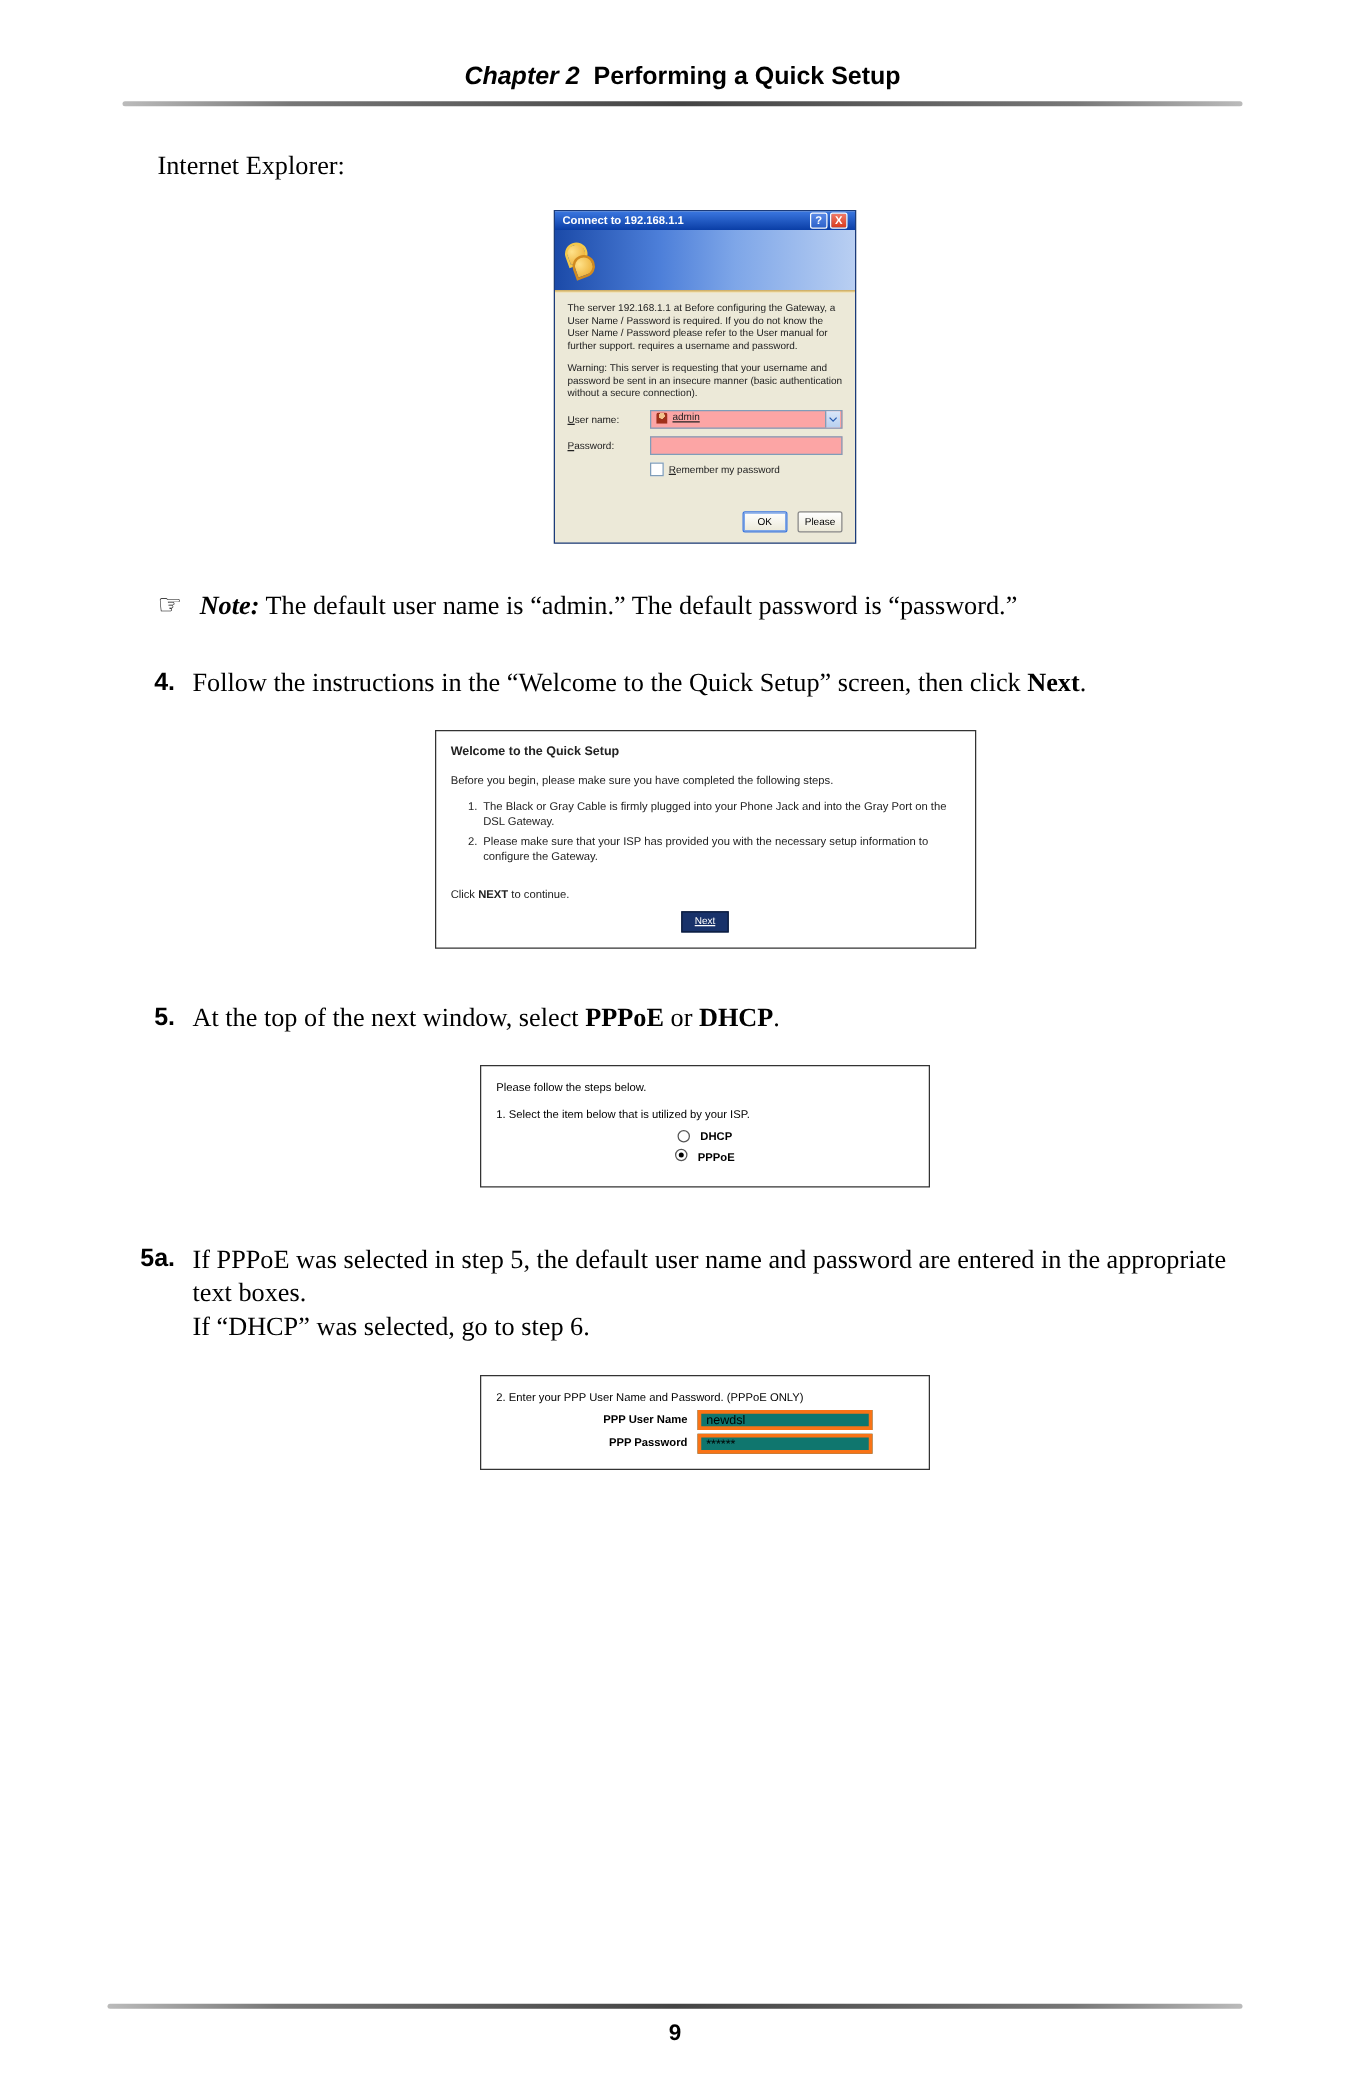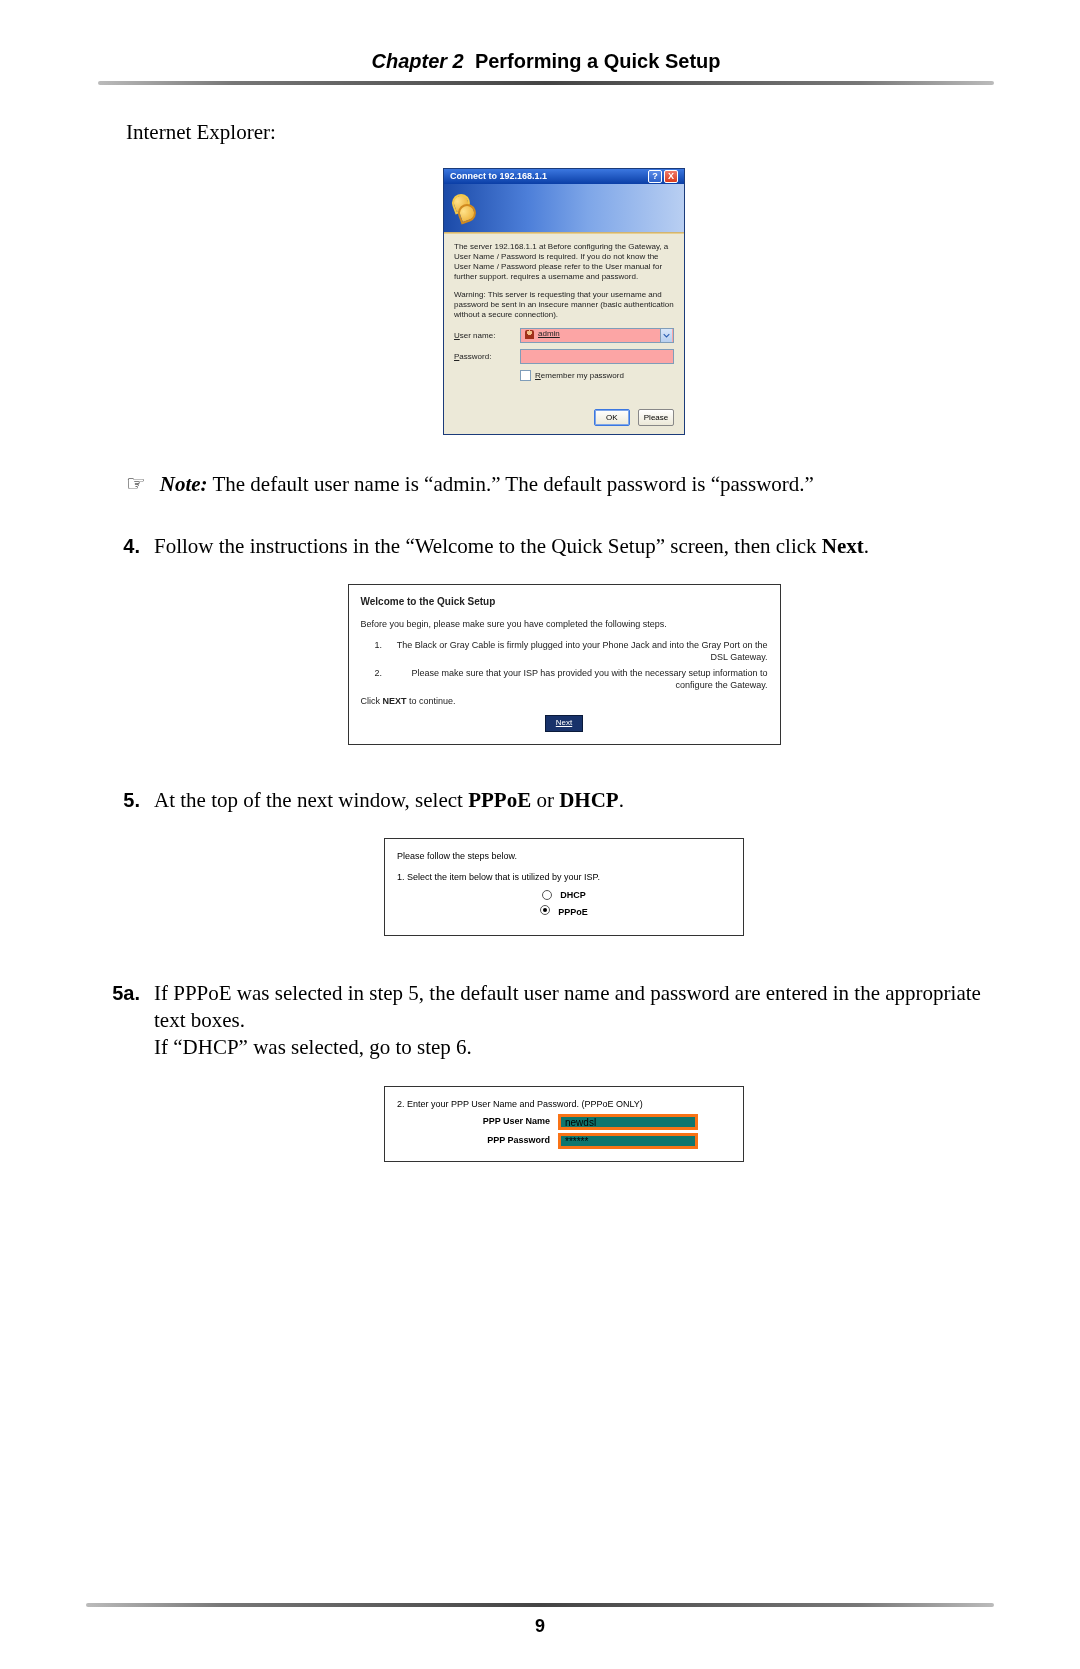--- a/index.html
+++ b/index.html
@@ -51,21 +51,21 @@
   .item { display:flex; gap:14px; margin-bottom: 24px; margin-left:-22px; }
   .item .num { font-weight: 700; min-width: 28px; text-align: right; font-family: Arial, Helvetica, sans-serif; font-size: 20px; }
   .item .txt { flex:1; }
   .item .txt b { font-weight: 700; }
 
   
   .welcome-wrap { display:flex; justify-content:center; margin: 0 0 42px 0; }
   .welcome { width: 433px; border:1px solid #333; font-family: Verdana, Arial, sans-serif; font-size: 9px; color:#222; padding: 10px 12px 12px 12px; line-height:1.35; }
   .welcome .title { font-weight:700; font-size:10px; margin-bottom:10px; }
   .welcome .intro { margin-bottom:8px; }
-  .welcome ol { margin-left: 24px; margin-bottom: 4px; text-align: right; }
+  .welcome ol { margin-left: 24px; margin-bottom: 18px; }
   .welcome ol li { margin-bottom: 4px; padding-left: 2px; }
   .welcome .click { margin-bottom: 8px; }
   .welcome .btnrow { text-align:center; }
   .welcome .nextbtn { display:inline-block; background:#18326a; color:#fff; font-size:8px; padding:2px 10px; border:1px solid #0a1a3a; text-decoration: underline; }
 
   
   .stepbox-wrap { display:flex; justify-content:center; margin: 0 0 44px 0; }
   .stepbox { width: 360px; border:1px solid #333; font-family: Verdana, Arial, sans-serif; font-size:9px; padding:10px 12px 14px 12px; line-height:1.6; }
   .stepbox .lead { margin-bottom:6px; }
   .stepbox .sel { margin-bottom:4px; }

